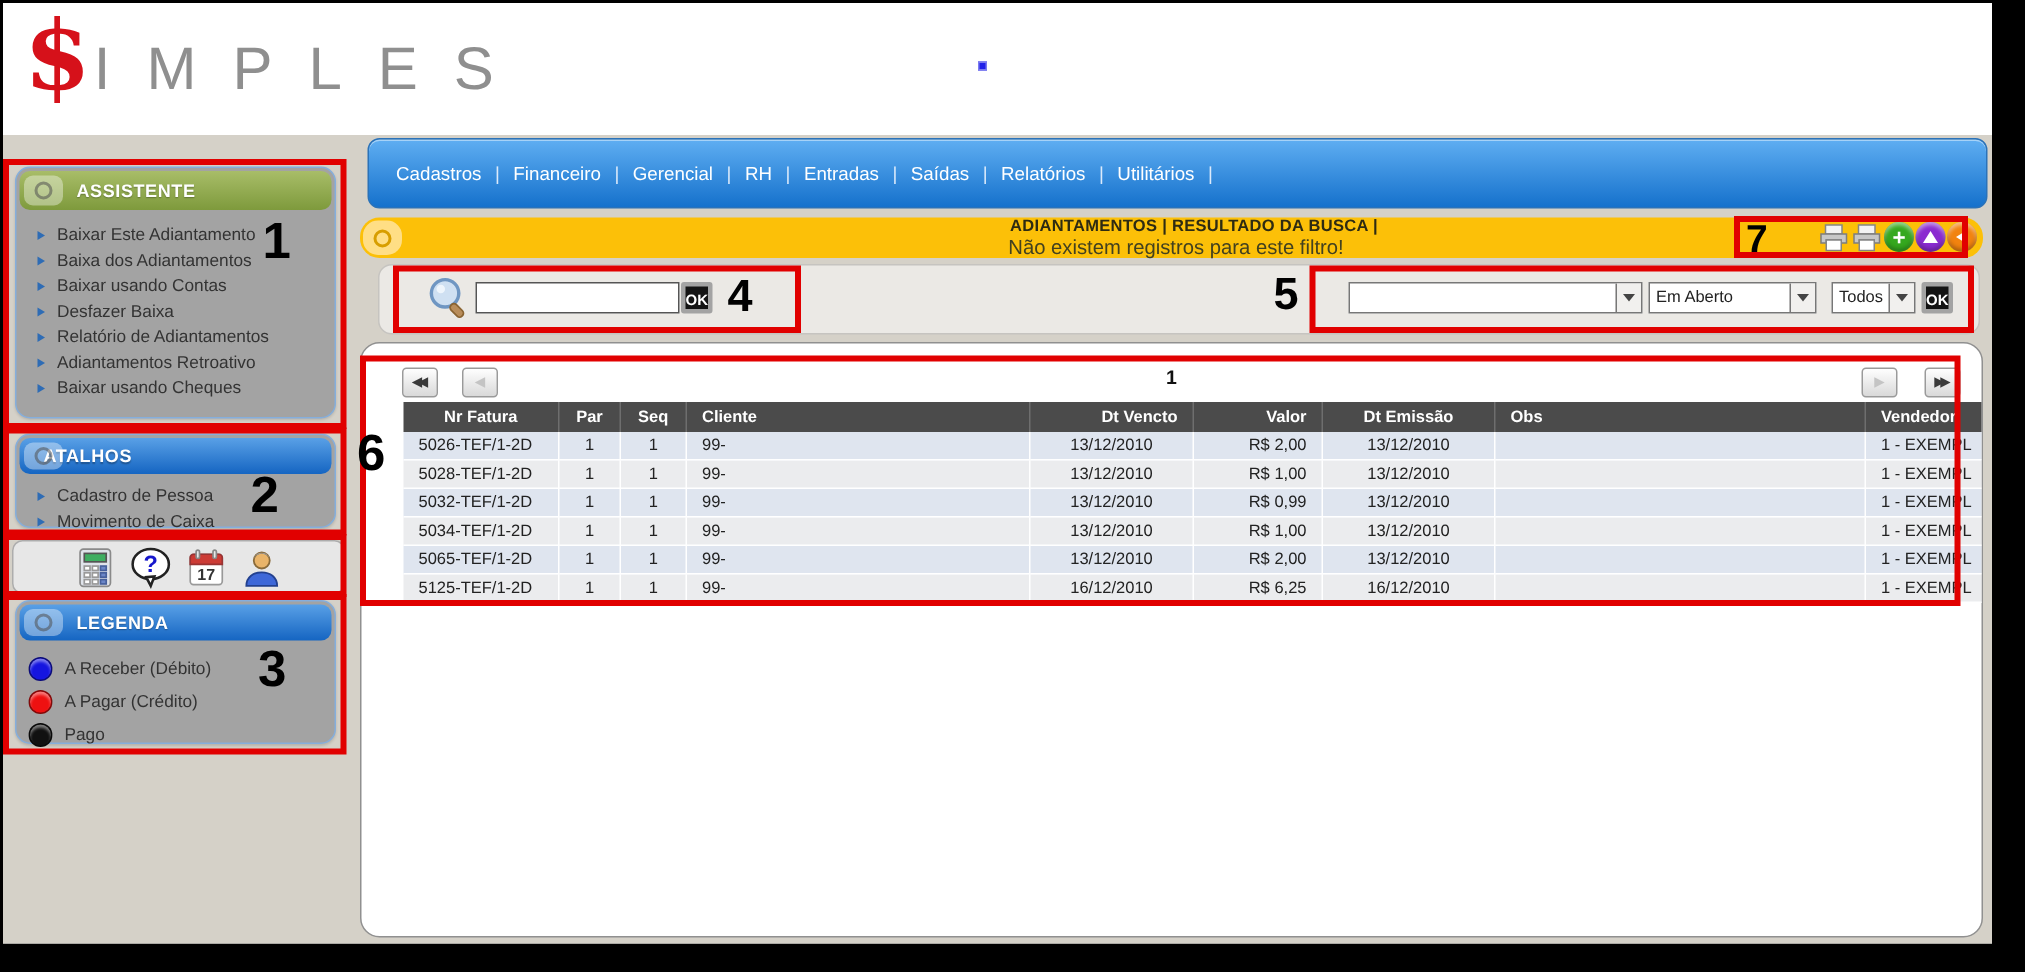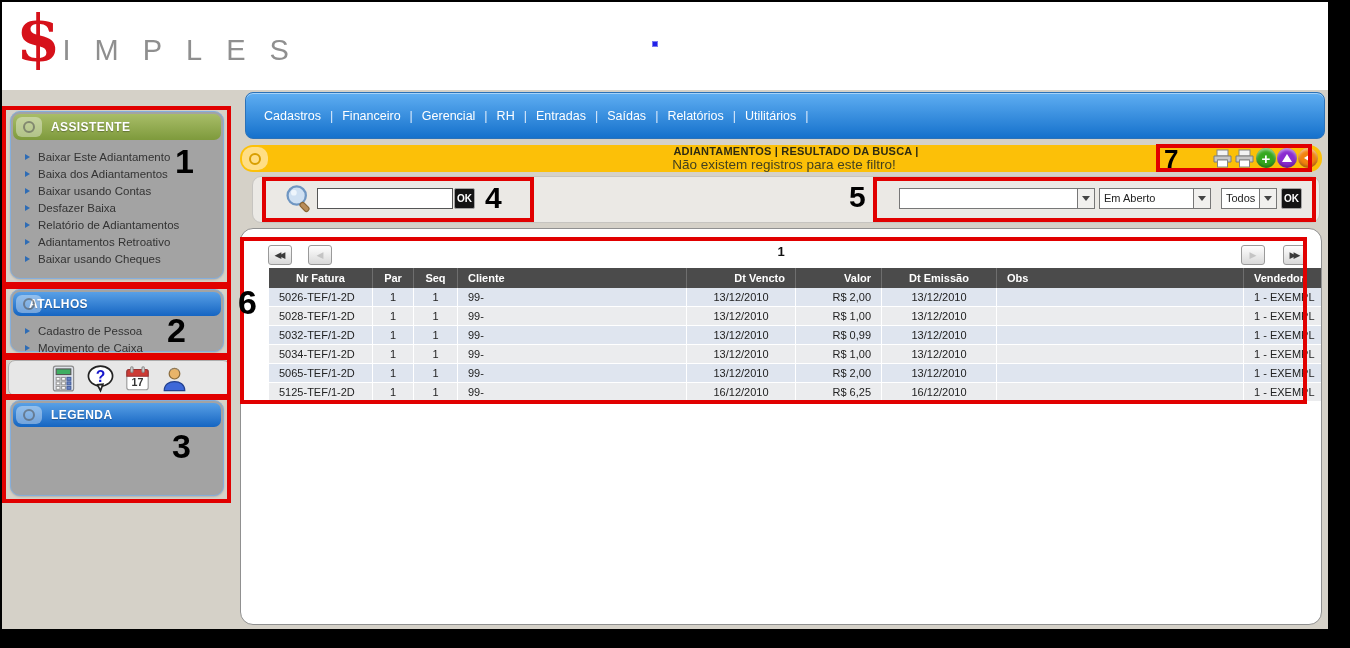--- a/index.html
+++ b/index.html
@@ -7,21 +7,21 @@
   body { font-family: "Liberation Sans", sans-serif; background:#000; }
   #stage { position:relative; width:1350px; height:648px; background:#000; overflow:hidden; }
 
   
   .window { position:absolute; left:2px; top:2px; width:1326px; height:627px; background:#fff; }
   .graybg { position:absolute; left:2px; top:90px; width:1326px; height:539px; background:#D5D1C8; }
 
   
   .logo { position:absolute; left:16px; top:6px; display:flex; align-items:baseline; }
   .logo .dollar { font-family:"DejaVu Serif", serif; font-size:64px; color:#D6111A; font-weight:600; line-height:1; }
-  .logo .letters { font-size:29px; color:#8F8F8F; letter-spacing:24px; font-weight:400; margin-left:2px; line-height:1; }
+  .logo .letters { font-size:40px; color:#8F8F8F; letter-spacing:24px; font-weight:400; margin-left:2px; line-height:1; }
   .bluedot { position:absolute; left:652px; top:41px; width:6px; height:6px; background:#2121E8; border:1px solid #7a7af0; }
 
   
   .spanel { position:absolute; background:#a3a3a3; border:1px solid #85AEDC; border-radius:10px; box-shadow:0 1px 2px rgba(0,0,0,.15); }
   .shead { position:relative; margin:2px; height:26px; border-radius:7px; color:#fff; font-size:12px; font-weight:bold; letter-spacing:.4px; line-height:26px; padding-left:38px; text-shadow:0 1px 1px rgba(0,0,0,.3); }
   .shead.green { background:linear-gradient(#A8BD68,#7E9A3C); }
   .shead.blue  { background:linear-gradient(#59A0E6,#1565C2); }
   .hbadge { position:absolute; left:3px; top:3px; bottom:3px; width:26px; border-radius:6px; background:rgba(255,255,255,.38); display:flex; align-items:center; justify-content:center; }
   .hbadge::after { content:""; width:8px; height:8px; border:2px solid rgba(80,80,80,.55); border-radius:50%; }
   .menu-list { padding:6px 4px 4px 4px; }
@@ -58,21 +58,21 @@
   .cbtn.up  { background:#8A2BD0; }
   .cbtn.back{ background:#F2830F; }
   .tri-up { width:0; height:0; border-left:5px solid transparent; border-right:5px solid transparent; border-bottom:8px solid #fff; }
   .tri-left { width:0; height:0; border-top:5px solid transparent; border-bottom:5px solid transparent; border-right:8px solid #fff; }
   .picon { cursor:pointer; display:inline-flex; }
 
   
   .filterbar { position:absolute; left:252px; top:176px; width:1068px; height:47px; background:#EBE9E5; border:1px solid #C6C4C0; border-radius:9px; }
   .mag { position:absolute; left:30px; top:6px; cursor:pointer; }
   .search-input { position:absolute; left:64px; top:11px; width:136px; height:21px; border:1px solid #555; background:#fff; font-size:11px; padding:0 3px; }
-  .okbtn { position:absolute; width:21px; height:21px; background:#141414; border:1px solid #a3a3a3; color:#fff; font-size:10px; font-weight:bold; text-align:center; line-height:19px; border-radius:2px; cursor:pointer; }
+  .okbtn { position:absolute; width:21px; height:21px; background:#141414; border:3px solid #a3a3a3; color:#fff; font-size:10px; font-weight:bold; text-align:center; line-height:19px; border-radius:2px; cursor:pointer; }
   .ok1 { left:201px; top:11px; }
   .ok2 { left:1028px; top:11px; }
   .select { position:absolute; top:11px; height:21px; background:#fff; border:1px solid #777; font-size:11px; color:#222; line-height:19px; padding-left:4px; cursor:pointer; }
   .sel1 { left:646px; width:196px; }
   .sel2 { left:846px; width:112px; }
   .sel3 { left:968px; width:56px; }
   .dd { position:absolute; right:0; top:0; width:17px; height:100%; background:#F1F0EE; border-left:1px solid #777; display:flex; align-items:center; justify-content:center; }
   .dd::after { content:""; width:0; height:0; border-left:4px solid transparent; border-right:4px solid transparent; border-top:5px solid #444; }
 
   
@@ -378,20 +378,37 @@
       <svg width="29" height="29" viewBox="0 0 24 24">
           <path d="M3.5 22 c0-5 4-7.5 8.5-7.5 s8.5 2.5 8.5 7.5 z" fill="#3E68D8" stroke="#23418f"></path>
           <circle cx="12" cy="8" r="4.4" fill="#E9B469" stroke="#8a6b3a"></circle>
           <path d="M7.6 7 a4.6 4.6 0 0 1 8.8 0 l-1.2-1.8 -3.2-1.2 -3.2 1.2 z" fill="#9a9a9a"></path>
         </svg>
     </span>
   </div>
 
   <div class="spanel" style="left:10px; top:400px; width:214px; height:96px;">
     <div class="shead blue" style="height:24px; line-height:24px;"><span class="hbadge"></span><span>LEGENDA</span></div>
+    <div class="legend-list">
+
+        <div class="legend-item">
+          <span class="legend-dot" style="background: rgb(21, 21, 224);"></span>
+          <span class="legend-label">A Receber (Débito)</span>
+        </div>
+
+        <div class="legend-item">
+          <span class="legend-dot" style="background: rgb(238, 17, 17);"></span>
+          <span class="legend-label">A Pagar (Crédito)</span>
+        </div>
+
+        <div class="legend-item">
+          <span class="legend-dot" style="background: rgb(17, 17, 17);"></span>
+          <span class="legend-label">Pago</span>
+        </div>
+      </div>
   </div>
 
   <div class="anno" style="left:2px; top:106px; width:229px; height:180px;"></div>
   <div class="anno" style="left:2px; top:285px; width:229px; height:72px;"></div>
   <div class="anno" style="left:2px; top:356px; width:229px; height:42px;"></div>
   <div class="anno" style="left:2px; top:396px; width:229px; height:107px;"></div>
   <div class="anno" style="left:262px; top:177px; width:272px; height:45px;"></div>
   <div class="anno" style="left:873px; top:177px; width:443px; height:45px;"></div>
   <div class="anno" style="left:240px; top:237px; width:1067px; height:167px;"></div>
   <div class="anno" style="left:1156px; top:144px; width:156px; height:28px;"></div>

